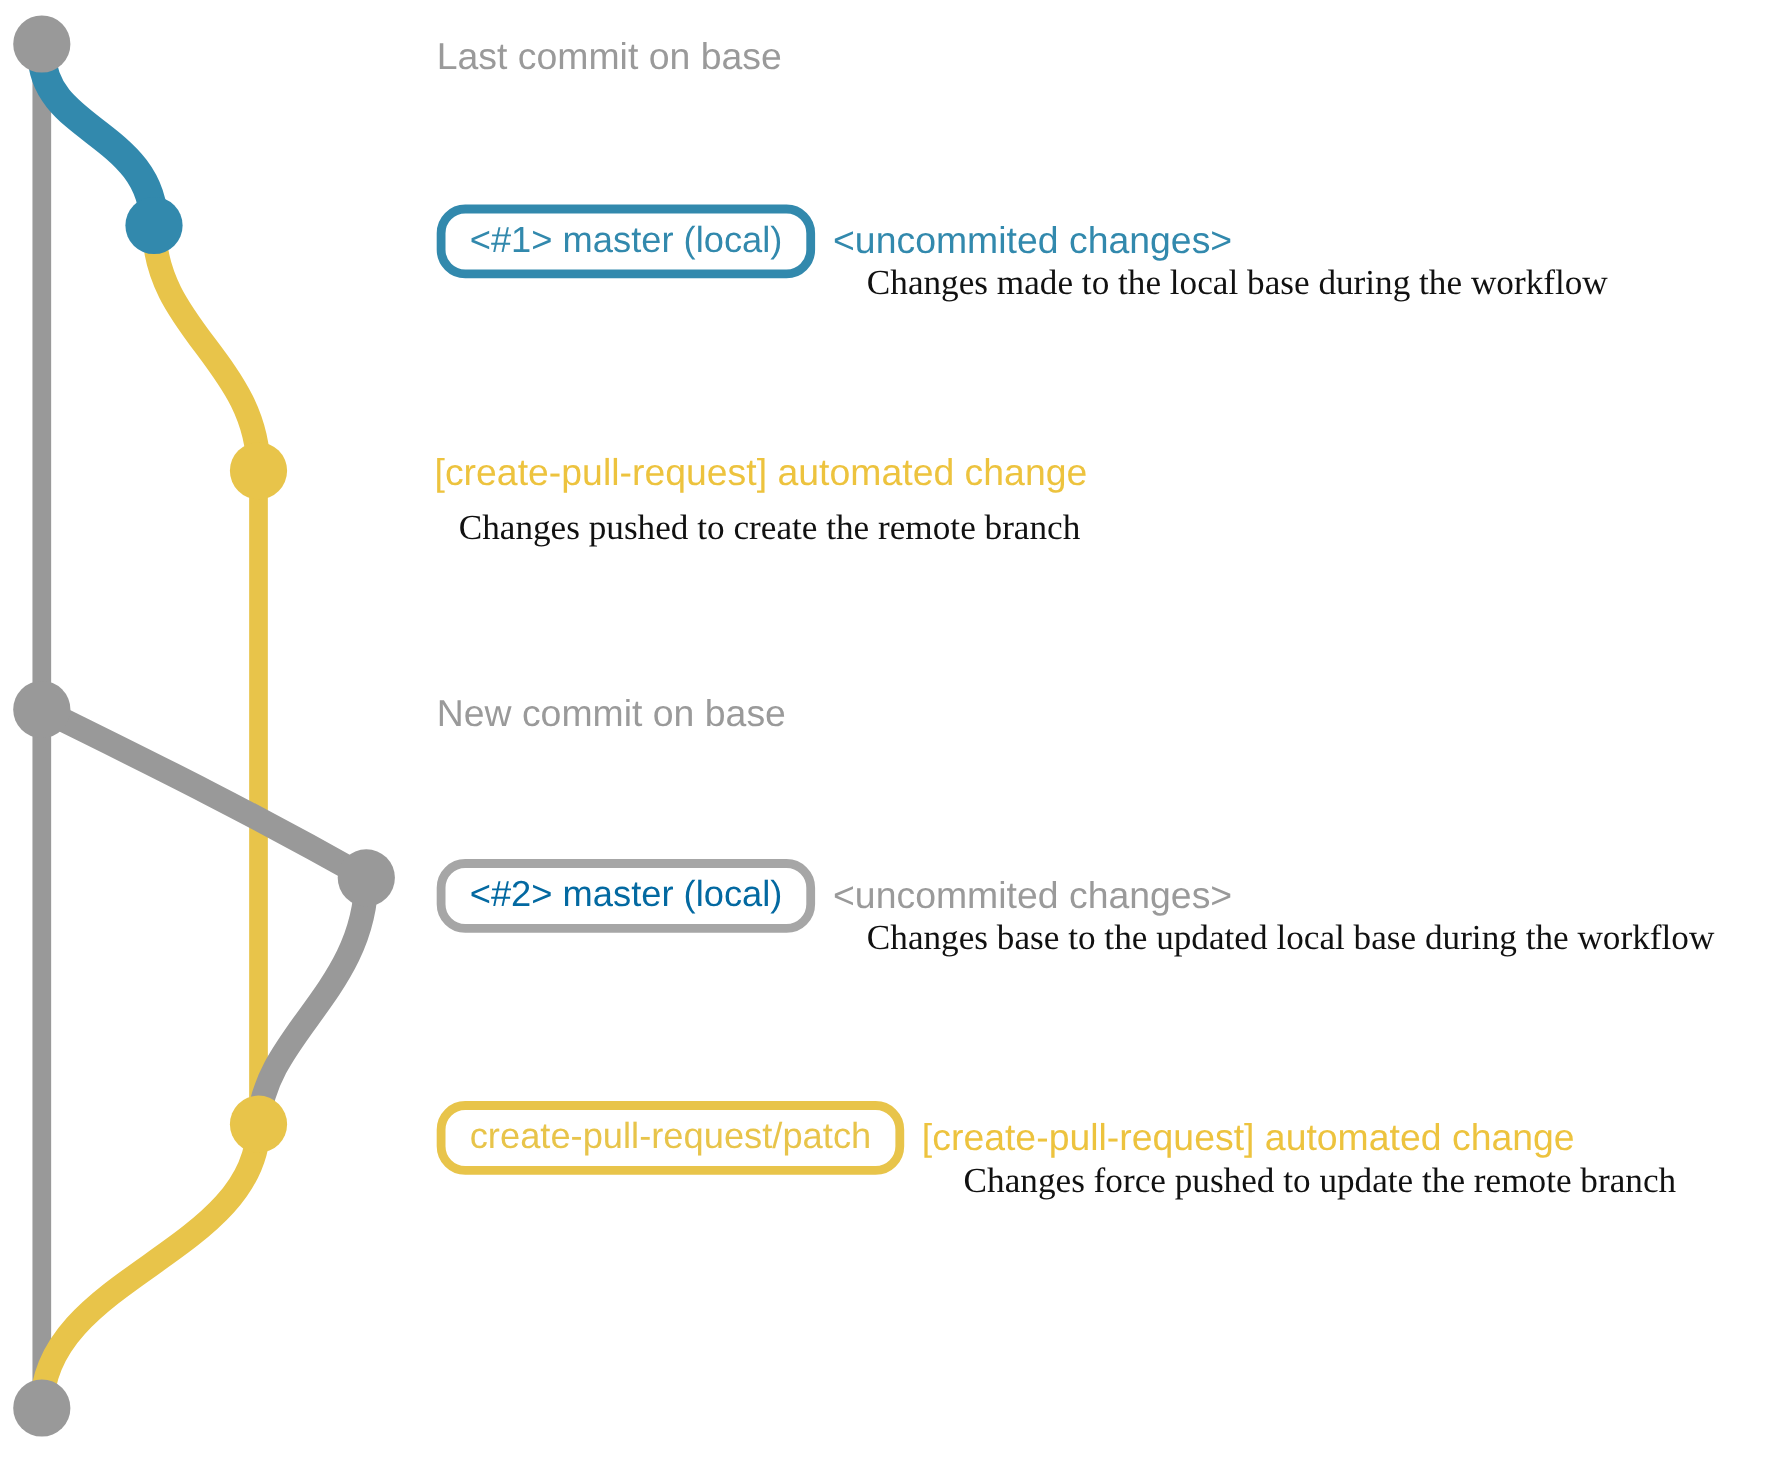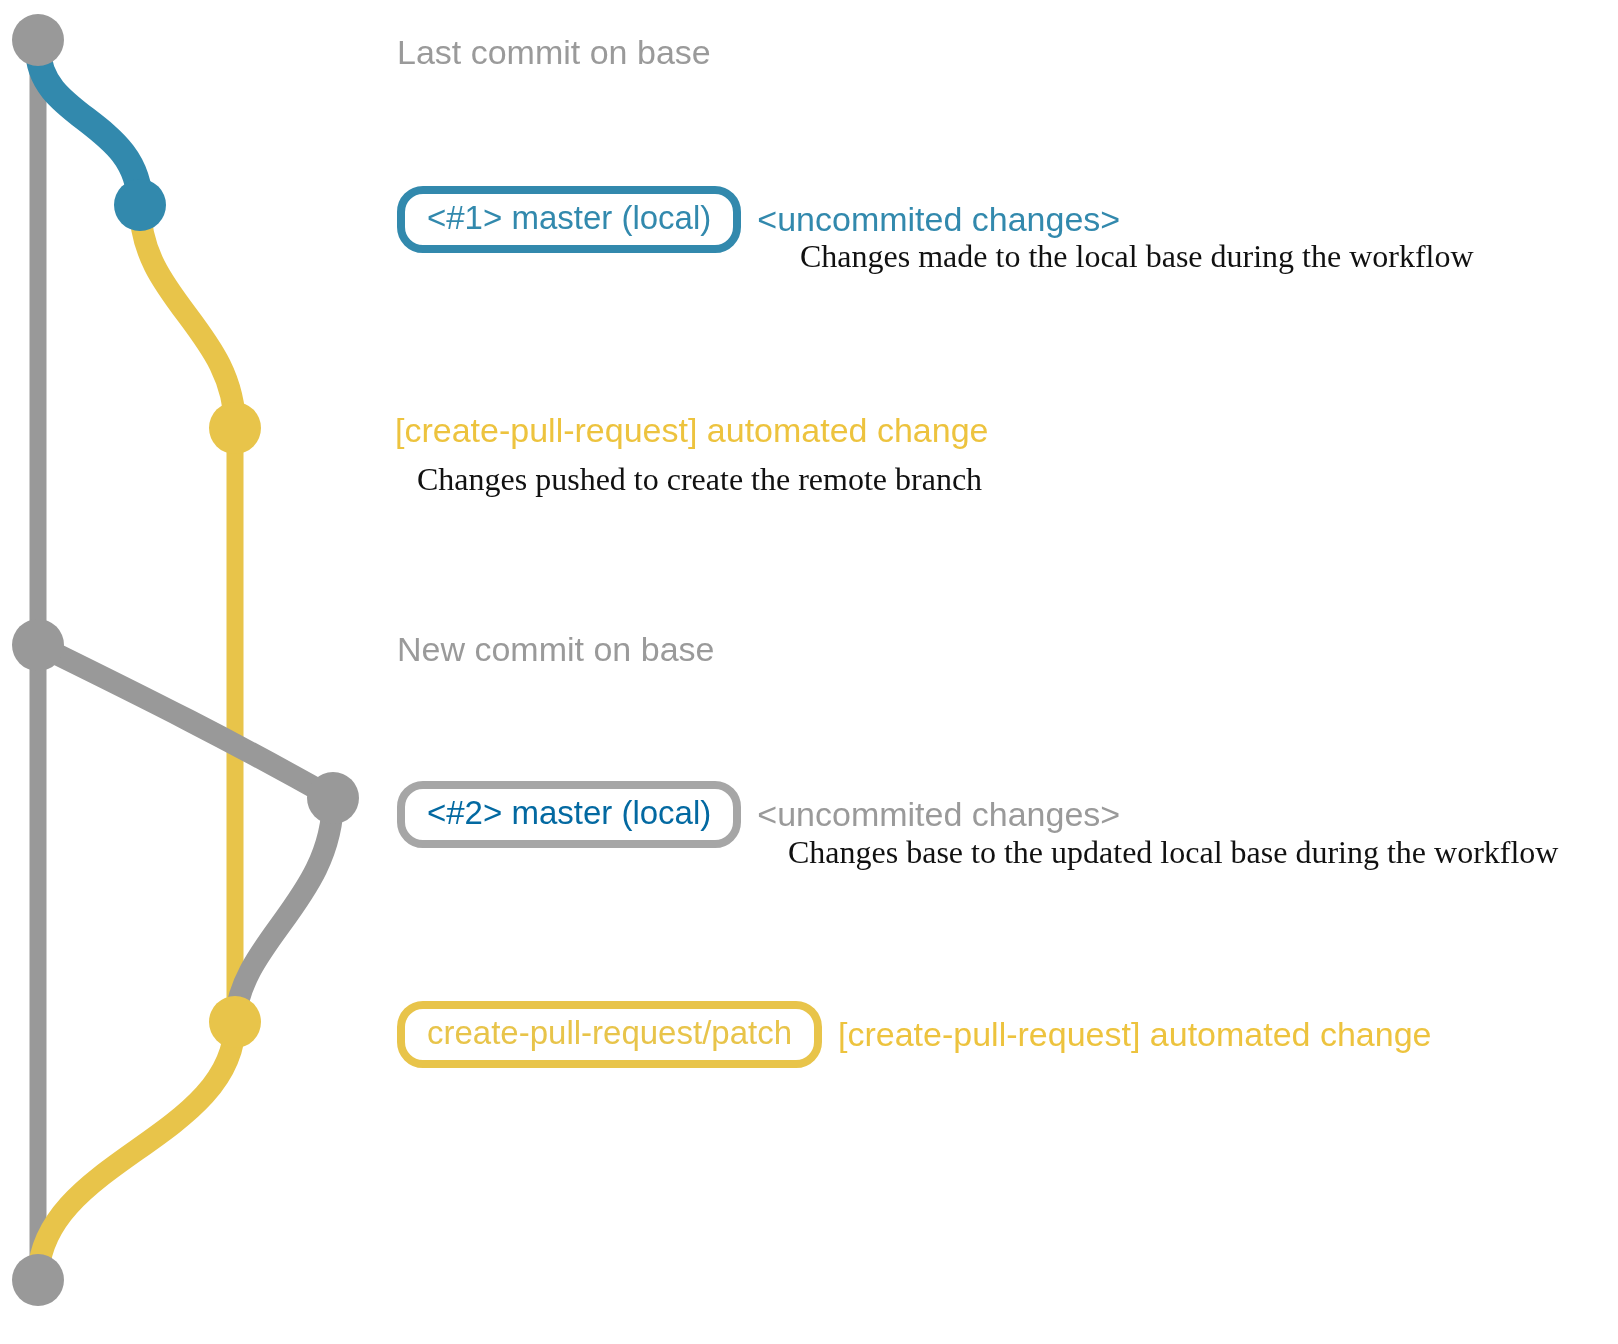--- a/index.html
+++ b/index.html
@@ -107,32 +107,33 @@
 </svg>
 
 <div class="annotations">
 
   <div class="headline" style="left:397px; top:34px;">Last commit on base</div>
 
   <div class="row" style="left:397px; top:186px;">
     <div class="pill blue">&lt;#1&gt; master (local)</div>
     <div class="subject blue">&lt;uncommited changes&gt;</div>
   </div>
-  <div class="desc" style="left:788px; top:239px;margin-left:12px;">Changes made to the local base during the workflow</div>
+  <div class="desc" style="left:788px; top:239px;">Changes made to the local base during the workflow</div>
 
   <div class="subject yellow nopill" style="position:absolute; left:395px; top:412px;">[create-pull-request] automated change</div>
   <div class="desc" style="left:417px; top:462px;">Changes pushed to create the remote branch</div>
 
   <div class="headline" style="left:397px; top:631px;">New commit on base</div>
 
   <div class="row" style="left:397px; top:781px;">
     <div class="pill gray">&lt;#2&gt; master (local)</div>
     <div class="subject gray">&lt;uncommited changes&gt;</div>
   </div>
   <div class="desc" style="left:788px; top:835px;">Changes base to the updated local base during the workflow</div>
 
   <div class="row" style="left:397px; top:1001px;">
     <div class="pill yellow">create-pull-request/patch</div>
     <div class="subject yellow">[create-pull-request] automated change</div>
   </div>
+  <div class="desc" style="left:876px; top:1056px;">Changes force pushed to update the remote branch</div>
 
 
 </div>
 
 </body></html>

